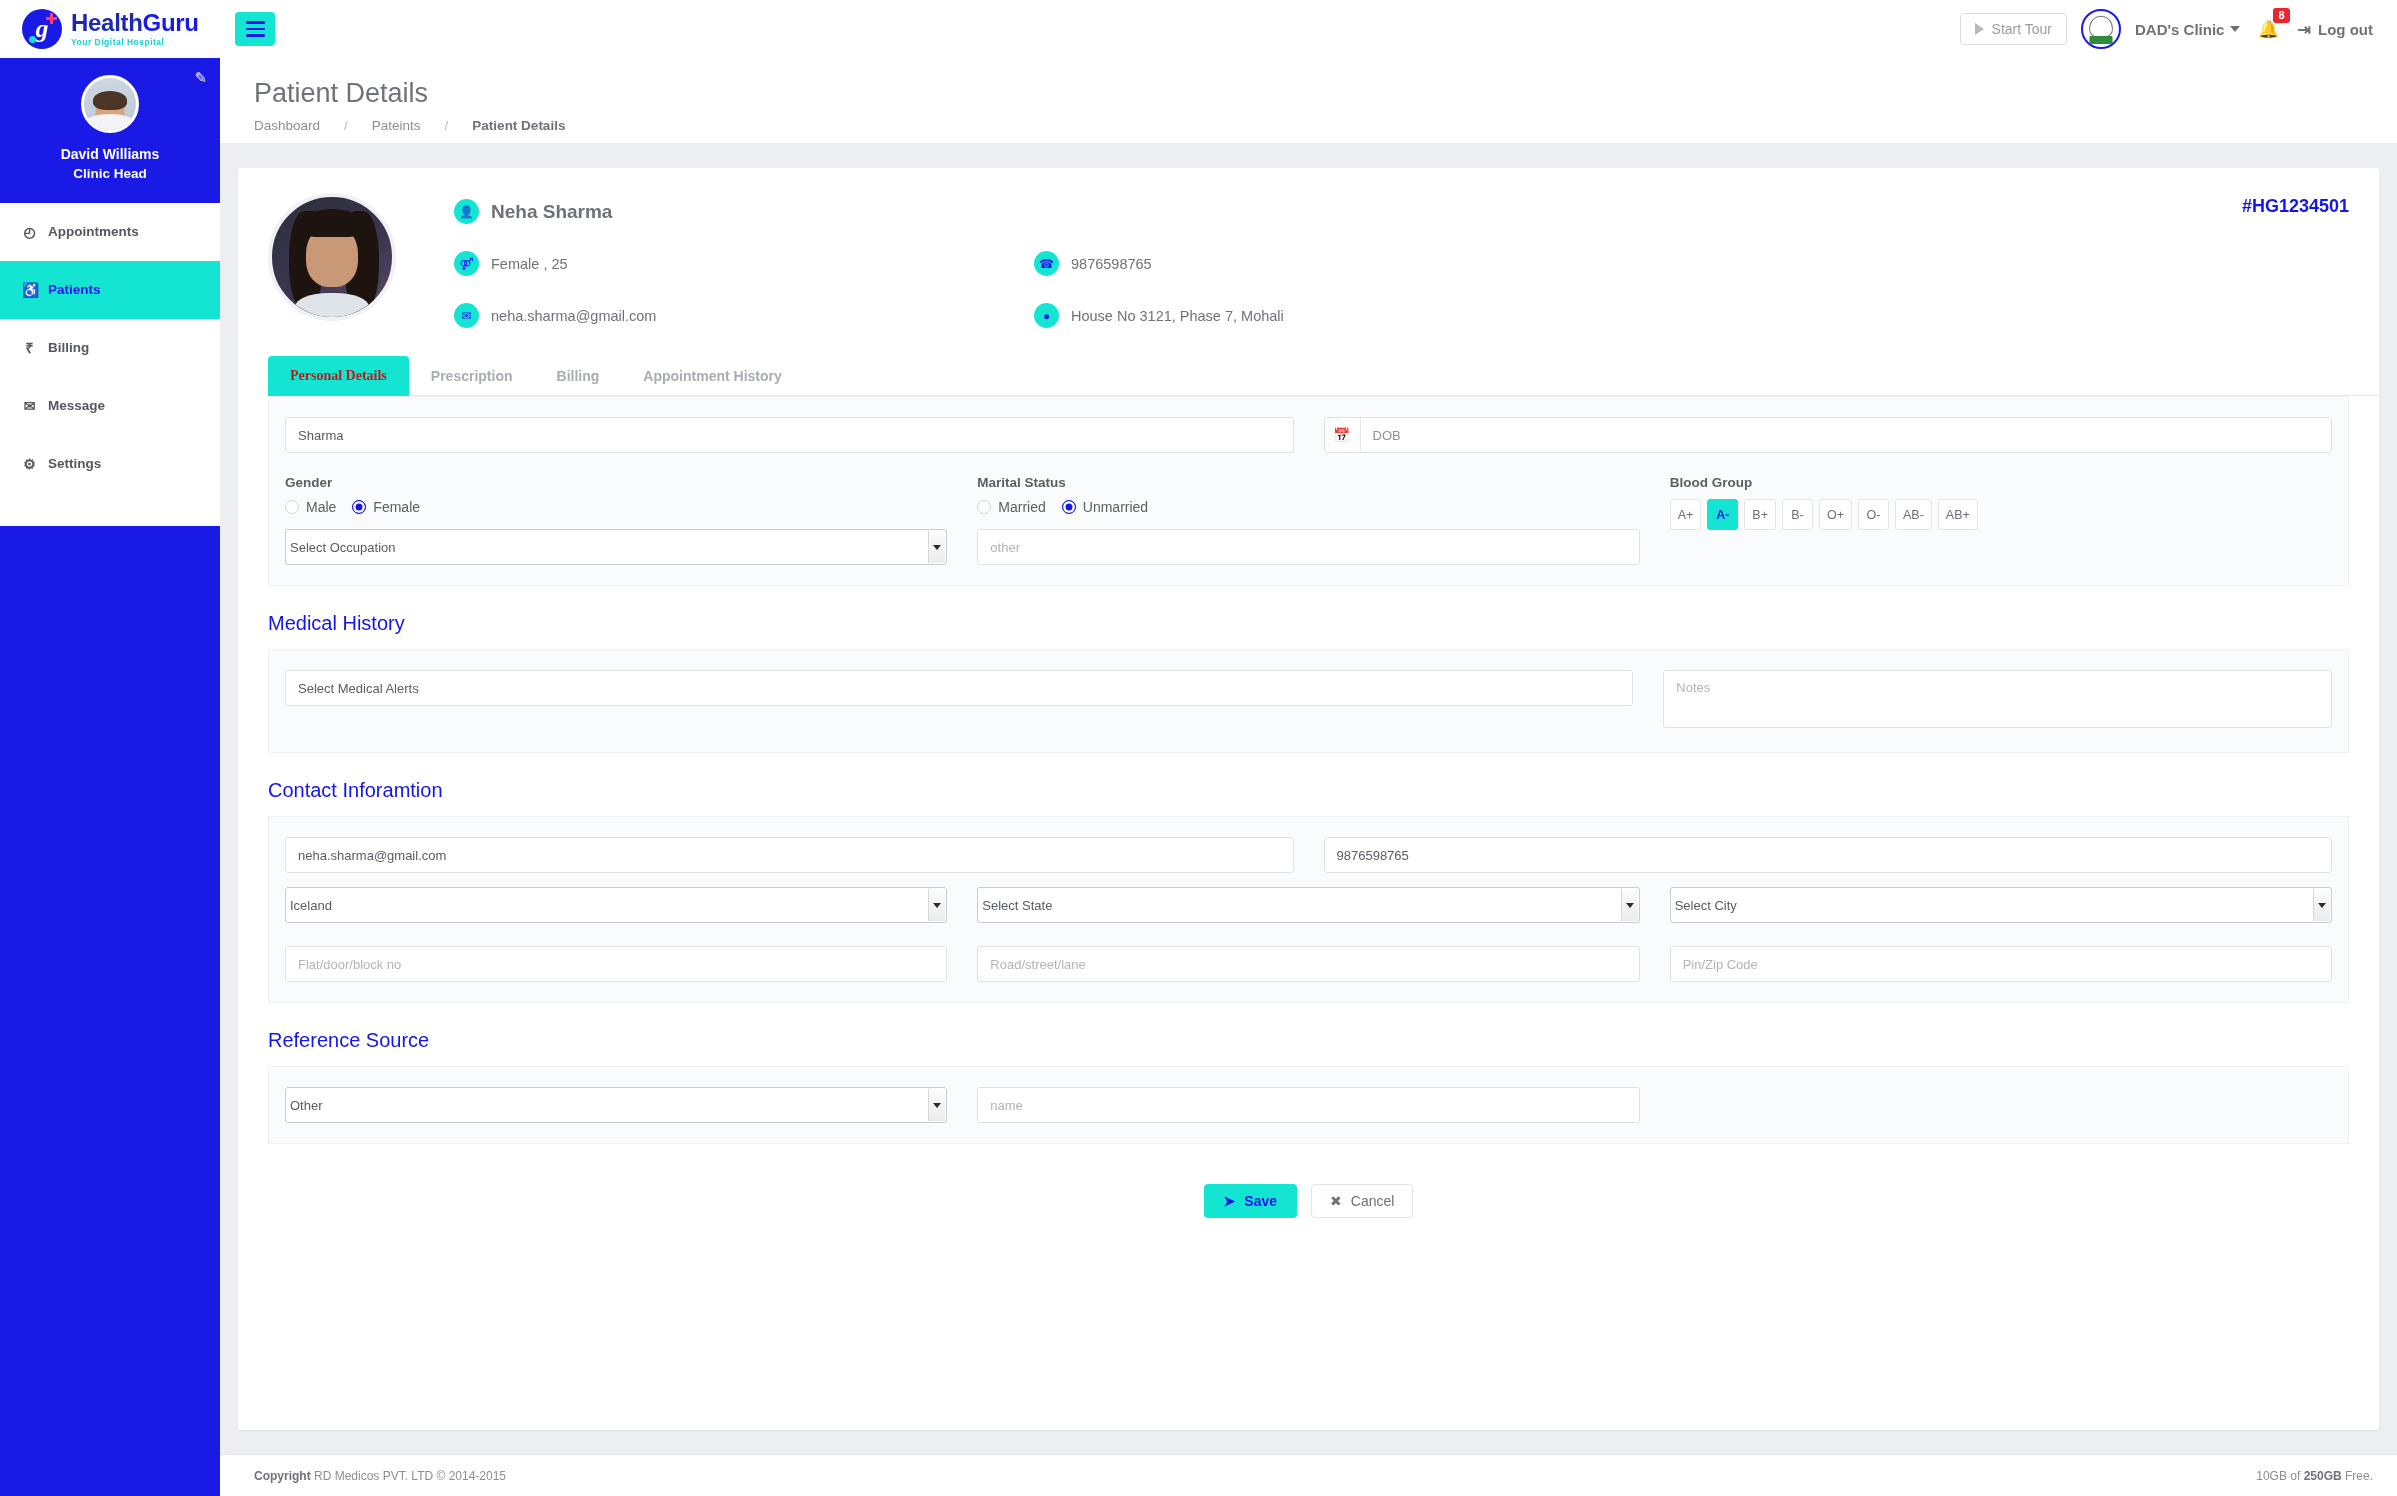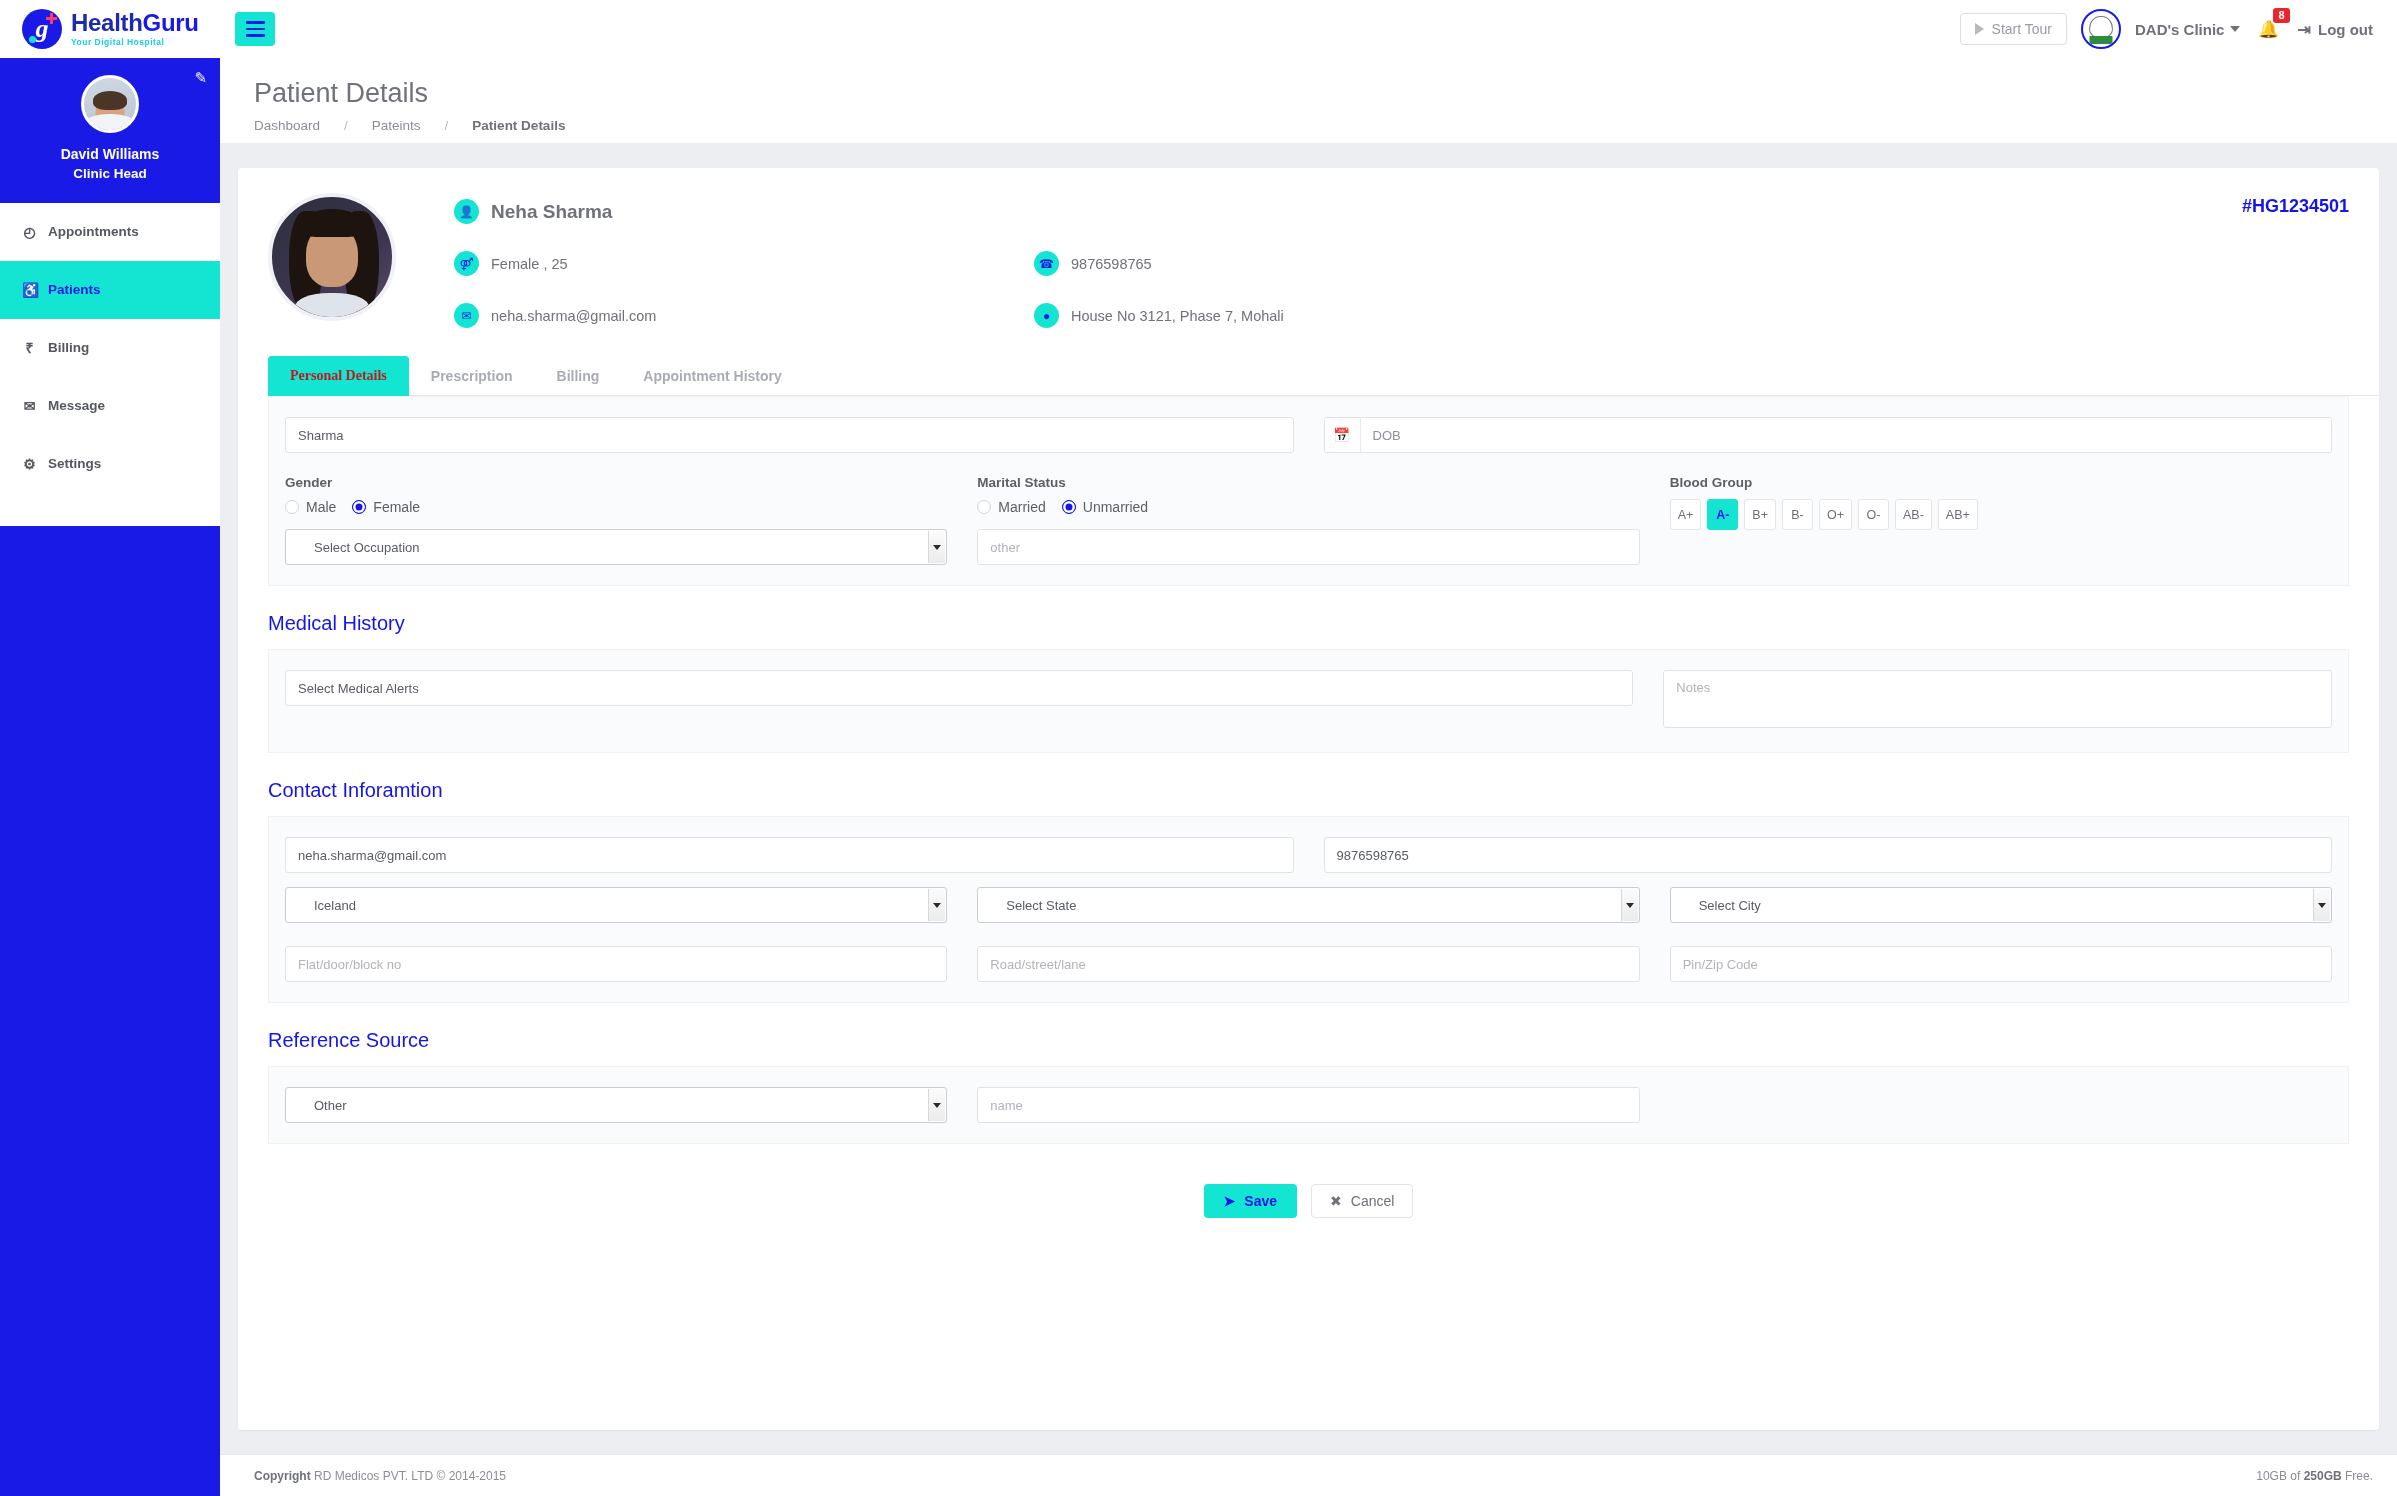--- a/index.html
+++ b/index.html
@@ -194,21 +194,21 @@
   .radio-opt { display: flex; align-items: center; gap: 7px; cursor: pointer; font-size: 14px; color: #5c6066; }
   .radio {
     width: 14px; height: 14px; border-radius: 50%; border: 1.5px solid #d2d5da;
     background: #fff; position: relative; flex: none;
   }
   .radio.on { border-color: #1515e8; background: #1515e8; box-shadow: inset 0 0 0 2.5px #fff; }
 
   .sel-wrap { position: relative; }
   .sel {
     width: 100%; height: 36px; border: 1px solid #c9ccd2; border-radius: 3px;
-    background: #fff; padding: 0 30px 0 28px; font-size: 13px; color: #585c63;
+    background: #fff; padding: 0 30px 0 4px; font-size: 13px; color: #585c63;
     appearance: none; font-family: "Liberation Sans", sans-serif; cursor: pointer;
   }
   .sel-btn {
     position: absolute; right: 2px; top: 2px; width: 17px; height: 32px;
     background: linear-gradient(#fcfcfc,#ebebeb); border-left: 1px solid #d5d8dd;
     display: flex; align-items: center; justify-content: center; pointer-events: none;
   }
   .sel-btn i { width: 0; height: 0; border-left: 4px solid transparent; border-right: 4px solid transparent; border-top: 5px solid #2b2b2b; }
 
   .blood-row { display: flex; gap: 6px; }

